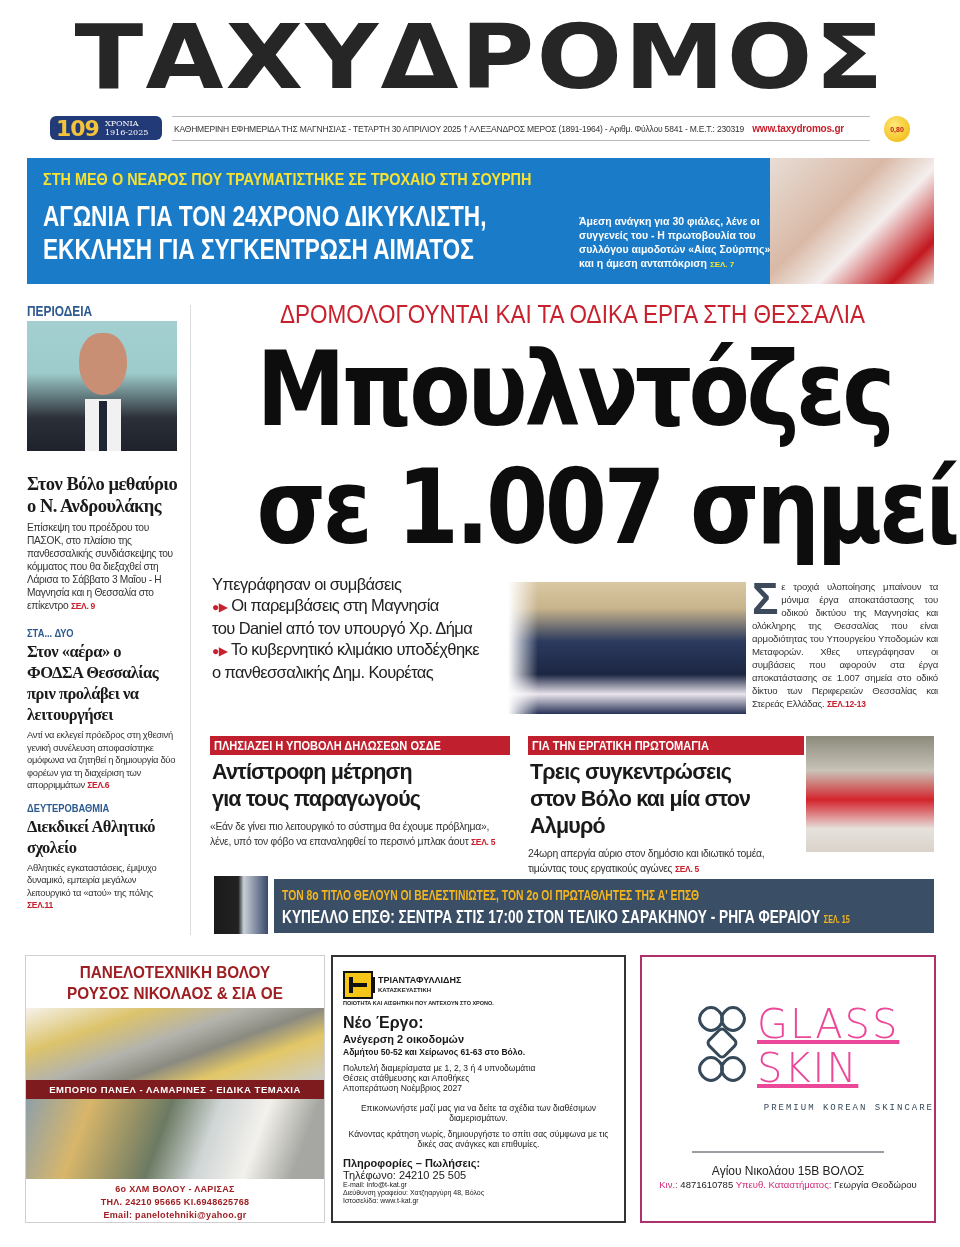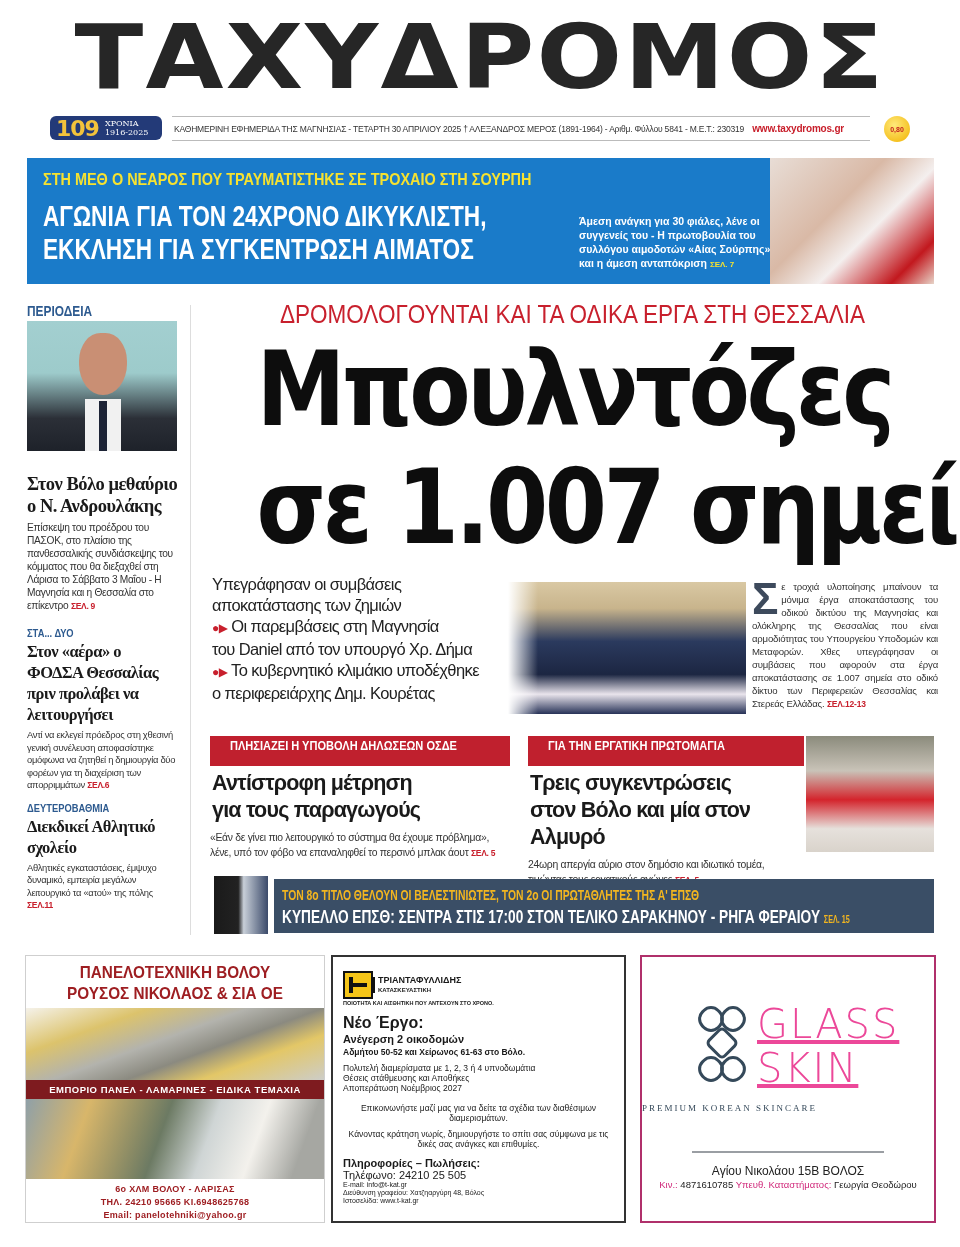--- a/index.html
+++ b/index.html
@@ -37,21 +37,21 @@
   .redkicker { left: 205px; top: 300px; width: 735px; text-align: center; color: #c8202d; font-size: 25px; white-space: nowrap; transform: scaleX(0.9); }
   .bighead { left: 205px; top: 330px; width: 735px; text-align: center; font-family: "DejaVu Sans", sans-serif; font-weight: 900; font-size: 104px; line-height: 118px; letter-spacing: -4px; color: #0d0d0d; transform: scaleX(0.86); white-space: nowrap; }
   .summary { left: 212px; top: 574px; width: 300px; font-size: 16.5px; line-height: 21px; color: #222; letter-spacing: -0.6px; }
   .summary .bullet { color: #c8202d; font-size: 12px; }
   .groupphoto { left: 508px; top: 582px; width: 238px; height: 132px; background: linear-gradient(180deg, #d9c8a3 0%, #c8b48c 20%, #2b3a5e 45%, #1c2642 70%, #e9e4ec 85%, #273257 100%); }
   .groupphoto .fade { position: absolute; left: 0; top: 0; width: 30px; height: 100%; background: linear-gradient(90deg, #fff, rgba(255,255,255,0)); }
   .rightbody { left: 752px; top: 580px; width: 186px; font-size: 9.6px; line-height: 13px; color: #333; text-align: justify; letter-spacing: -0.2px; }
   .dropcap { float: left; font-size: 44px; line-height: 36px; color: #3d4a5c; font-weight: bold; margin-right: 3px; margin-top: 1px; }
 
   .story { top: 736px; }
-  .story .kbar { background: #c0202e; color: #fff; font-weight: bold; font-size: 13px; height: 30px; line-height: 19px; padding-left: 20px; white-space: nowrap; }
+  .story .kbar { background: #c0202e; color: #fff; font-weight: bold; font-size: 13px; height: 19px; line-height: 19px; padding-left: 4px; white-space: nowrap; }
   .story .kbar span { display: inline-block; transform: scaleX(0.85); transform-origin: left; }
   .story .sh { font-weight: bold; font-size: 21.5px; line-height: 27px; margin-top: 4px; letter-spacing: -0.8px; padding-left: 2px; }
   .story .sb { font-size: 10.4px; line-height: 15px; color: #333; margin-top: 6px; letter-spacing: -0.3px; }
   .wreaths { left: 806px; top: 736px; width: 128px; height: 116px; background: linear-gradient(180deg, #8b8b7c 0%, #c9c3b8 30%, #d4242c 55%, #e6e1dc 80%, #d9d3cb 100%); }
 
   .sportsbar { left: 212px; top: 876px; width: 722px; height: 58px; }
   .sportsbar .ph { position: absolute; left: 0; top: -2px; width: 58px; height: 62px; background: linear-gradient(90deg, #1a1a1a 0%, #222 45%, #c8cfd8 55%, #3b4a6a 100%); border: 2px solid #fff; }
   .sportsbar .bar { position: absolute; left: 62px; top: 3px; right: 0; height: 54px; background: #3a4e66; }
   .sportsbar .k { position: absolute; left: 8px; top: 8px; color: #f3b61f; font-weight: bold; font-size: 14px; white-space: nowrap; transform: scaleX(0.74); transform-origin: left; }
   .sportsbar .h { position: absolute; left: 8px; top: 27px; color: #fff; font-weight: bold; font-size: 19px; white-space: nowrap; transform: scaleX(0.72); transform-origin: left; }
@@ -78,21 +78,21 @@
   .ad2 .h3 { font-size: 8.5px; font-weight: bold; margin-top: 2px; }
   .ad2 .p { font-size: 8.5px; line-height: 10px; margin-top: 6px; }
   .ad2 .c { font-size: 8.5px; line-height: 10px; text-align: center; margin-top: 10px; }
   .ad2 .ph { font-size: 11px; font-weight: bold; margin-top: 8px; }
   .ad2 .tel { font-size: 11px; }
   .ad2 .sm { font-size: 7px; line-height: 8px; }
 
   .ad3 { left: 640px; width: 296px; border: 2px solid #b0306b; }
   .ad3 .mark { position: absolute; left: 50px; top: 45px; width: 60px; height: 90px; }
   .ad3 .glass { position: absolute; left: 115px; top: 45px; font-family: "DejaVu Sans", sans-serif; font-size: 40px; line-height: 44px; color: #ec4899; letter-spacing: 2px; font-weight: 300; text-decoration: underline; }
-  .ad3 .tagline { position: absolute; left: 0; width: 100%; top: 146px; text-align: left; font-family: Liberation Serif, serif; font-size: 9px; letter-spacing: 2px; color: #35495a; }
+  .ad3 .tagline { position: absolute; left: 0; width: 100%; top: 146px; text-align: right; font-family: Liberation Mono, monospace; font-size: 9px; letter-spacing: 2px; color: #35495a; }
   .ad3 .rule { position: absolute; left: 50px; right: 50px; top: 194px; height: 2px; background: #9a9ea3; }
   .ad3 .addr { position: absolute; left: 0; width: 100%; top: 207px; text-align: center; font-size: 12px; color: #222; }
   .ad3 .contact { position: absolute; left: 0; width: 100%; top: 222px; text-align: center; font-size: 9.5px; color: #222; white-space: nowrap; }
   .ad3 .contact .pink { color: #d0287a; }
 </style>
 </head>
 <body>
 
 <div class="abs masthead">ΤΑΧΥΔΡΟΜΟΣ</div>
 
@@ -163,25 +163,24 @@
 <div class="abs vdiv"></div>
 
 <div class="abs redkicker">ΔΡΟΜΟΛΟΓΟΥΝΤΑΙ ΚΑΙ ΤΑ ΟΔΙΚΑ ΕΡΓΑ ΣΤΗ ΘΕΣΣΑΛΙΑ</div>
 <div class="abs bighead">
   <div>Μπουλντόζες</div>
   <div>σε 1.007 σημεία</div>
 </div>
 
 <div class="abs summary">
   <div>Υπεγράφησαν οι συμβάσεις</div>
-  <div>αποκατάστασης των ζημιών</div>
   <div><span class="bullet">●▶</span> <span>Οι παρεμβάσεις στη Μαγνησία</span></div>
   <div>του Daniel από τον υπουργό Χρ. Δήμα</div>
   <div><span class="bullet">●▶</span> <span>Το κυβερνητικό κλιμάκιο υποδέχθηκε</span></div>
-  <div>ο περιφερειάρχης Δημ. Κουρέτας</div>
+  <div>ο πανθεσσαλικής Δημ. Κουρέτας</div>
 </div>
 
 <div class="abs groupphoto">
     <div class="fade"></div>
   </div>
 
 <div class="abs rightbody">
   <span class="dropcap">Σ</span>
   <span>ε τροχιά υλοποίησης μπαίνουν τα μόνιμα έργα αποκατάστασης του οδικού δικτύου της Μαγνησίας και ολόκληρης της Θεσσαλίας που είναι αρμοδιότητας του Υπουργείου Υποδομών και Μεταφορών. Χθες υπεγράφησαν οι συμβάσεις που αφορούν στα έργα αποκατάστασης σε 1.007 σημεία στο οδικό δίκτυο των Περιφερειών Θεσσαλίας και Στερεάς Ελλάδας.</span>
   <span class="sel-red">ΣΕΛ.12-13</span>

